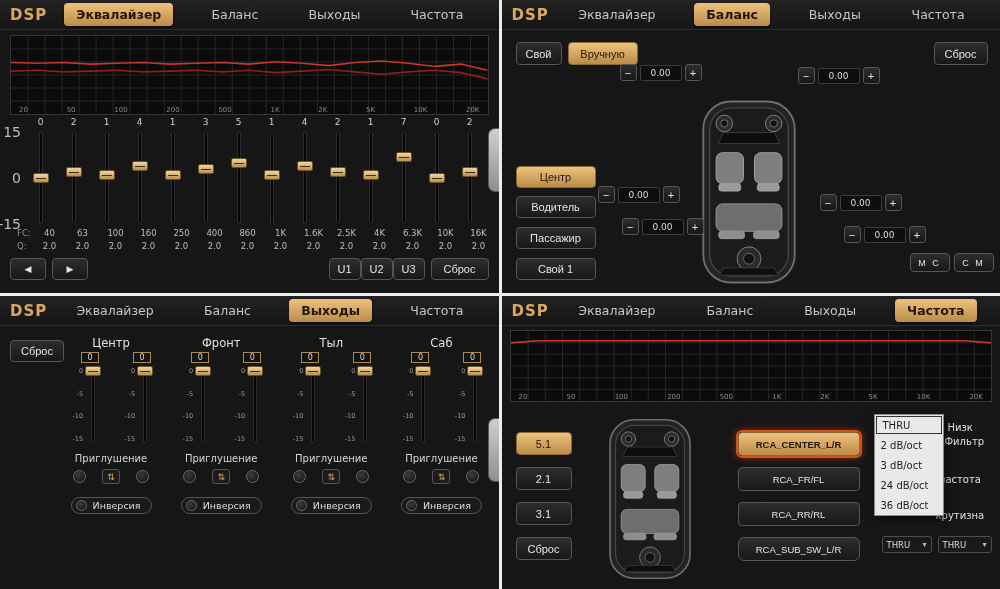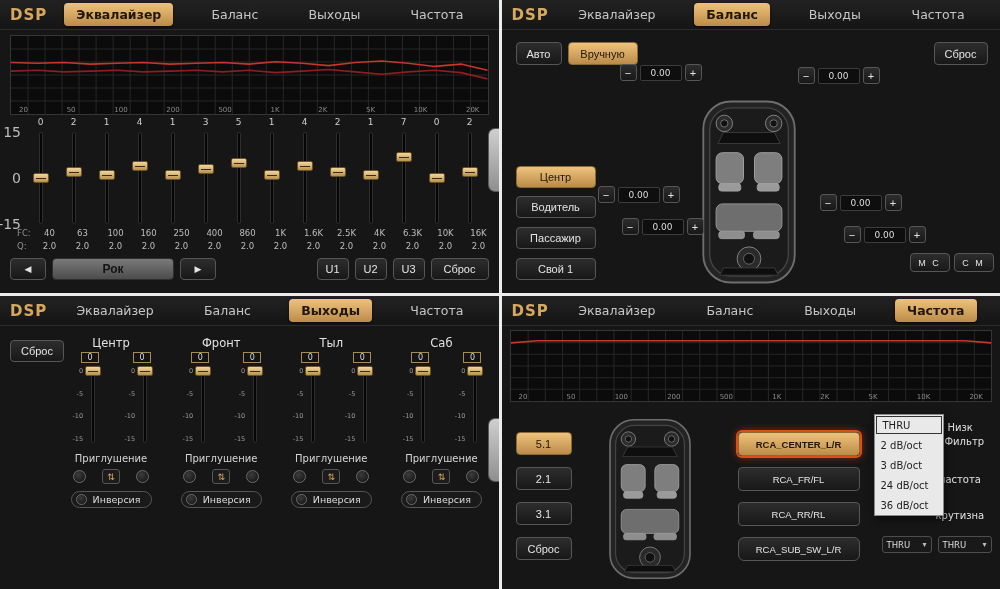--- a/index.html
+++ b/index.html
@@ -58,21 +58,21 @@
   .sunit{display:flex;flex-direction:column;align-items:center}
   .sunit .vbox{width:18px;height:11px;border:1px solid #a78a54;background:#141414;color:#ddd;font-size:8px;display:flex;align-items:center;justify-content:center;margin:0 0 2px 10px}
   .srow{display:flex}
   .sscale{width:16px;height:80px;position:relative;font-size:6.5px;color:#9a9a9a}
   .sscale span{position:absolute;right:3px}
   .otrack{position:relative;width:14px;height:80px}
   .mute-label{margin-top:8px;font-size:10px;color:#d6d6d6}
   .togglerow{display:flex;align-items:center;gap:16px;margin-top:5px}
   .knob{width:13px;height:13px;border-radius:50%;background:radial-gradient(circle at 40% 35%,#3c3c3c,#0f0f0f);border:1px solid #6c6c6c}
   .linkbtn{width:18px;height:15px;border-radius:3px;border:1px solid #565656;background:#1c1c1c;color:#d9a85f;font-size:9px;display:flex;align-items:center;justify-content:center}
-  .invert{display:flex;align-items:center;gap:6px;margin-top:7px;border:1px solid #565656;border-radius:9px;padding:2px 10px 2px 4px;background:#1a1a1a}
+  .invert{display:flex;align-items:center;gap:6px;margin-top:13px;border:1px solid #565656;border-radius:9px;padding:2px 10px 2px 4px;background:#1a1a1a}
   .invert .knob{width:11px;height:11px}
   .invert .lab{font-size:9.5px;color:#ddd}
   .out-reset{position:absolute;left:10px;top:14px;width:54px;height:22px}
   
   .freq-graph{position:absolute;left:8px;right:8px;top:4px;height:72px}
   .mode{position:absolute;left:14px;width:56px;height:23px;font-size:11px}
   .car-small{position:absolute;left:100px;top:89px;width:96px;height:168px}
   .rca{position:absolute;left:236px;width:122px;height:24px;font-size:9.5px}
   .rca.active{background:linear-gradient(#eec27c,#bb8c49);color:#221708;border-color:#8a6a35;font-weight:bold;box-shadow:0 0 0 2px rgba(229,80,20,.95),0 0 10px rgba(229,80,20,.7)}
   .dropdown{position:absolute;left:372px;top:88px;width:70px;background:#e9e9e9;border:1px solid #8a8a8a;z-index:6;box-shadow:2px 3px 7px rgba(0,0,0,.55)}
@@ -287,45 +287,44 @@
           <div class="cell">2.0</div>
           <div class="cell">2.0</div>
           <div class="cell">2.0</div>
           <div class="cell">2.0</div>
           <div class="cell">2.0</div>
           <div class="cell">2.0</div>
         </div>
     </div>
     <div class="eq-bottom">
       <button class="btn arrowbtn">◀</button>
-      <button class="btn preset">Рок</button>
       <button class="btn arrowbtn">▶</button>
       <div class="spacer"></div>
-      <div style="display:flex;gap:6px">
+      <div style="display:flex;">
           <button class="btn smallbtn">U1</button>
           <button class="btn smallbtn">U2</button>
           <button class="btn smallbtn">U3</button>
         </div>
       <button class="btn resetbtn">Сброс</button>
     </div>
     <div class="drawer" style="top:128px"></div>
   </section>
 
   <section class="panel">
     <div class="hdr">
         <div class="brand">DSP</div>
         <div class="tabs">
           <div class="tab">Эквалайзер</div>
           <div class="tab active">Баланс</div>
           <div class="tab">Выходы</div>
           <div class="tab">Частота</div>
         </div>
       </div>
     <div class="content">
-      <button class="btn abs" style="left:14px;top:12px;width:46px;height:23px">Авто</button>
+      <button class="btn abs" style="left:14px;top:12px;width:46px;height:23px">Свой</button>
       <button class="btn gold abs" style="left:66px;top:12px;width:70px;height:23px">Вручную</button>
       <button class="btn abs" style="left:432px;top:12px;width:54px;height:23px">Сброс</button>
       <div>
           <button class="posbtn btn gold" style="top: 136px;">Центр</button>
           <button class="posbtn btn" style="top: 166px;">Водитель</button>
           <button class="posbtn btn" style="top: 197px;">Пассажир</button>
           <button class="posbtn btn" style="top: 228px;">Свой 1</button>
         </div>
       <svg class="car-large" viewBox="0 0 120 210">
         <g id="carShape">

